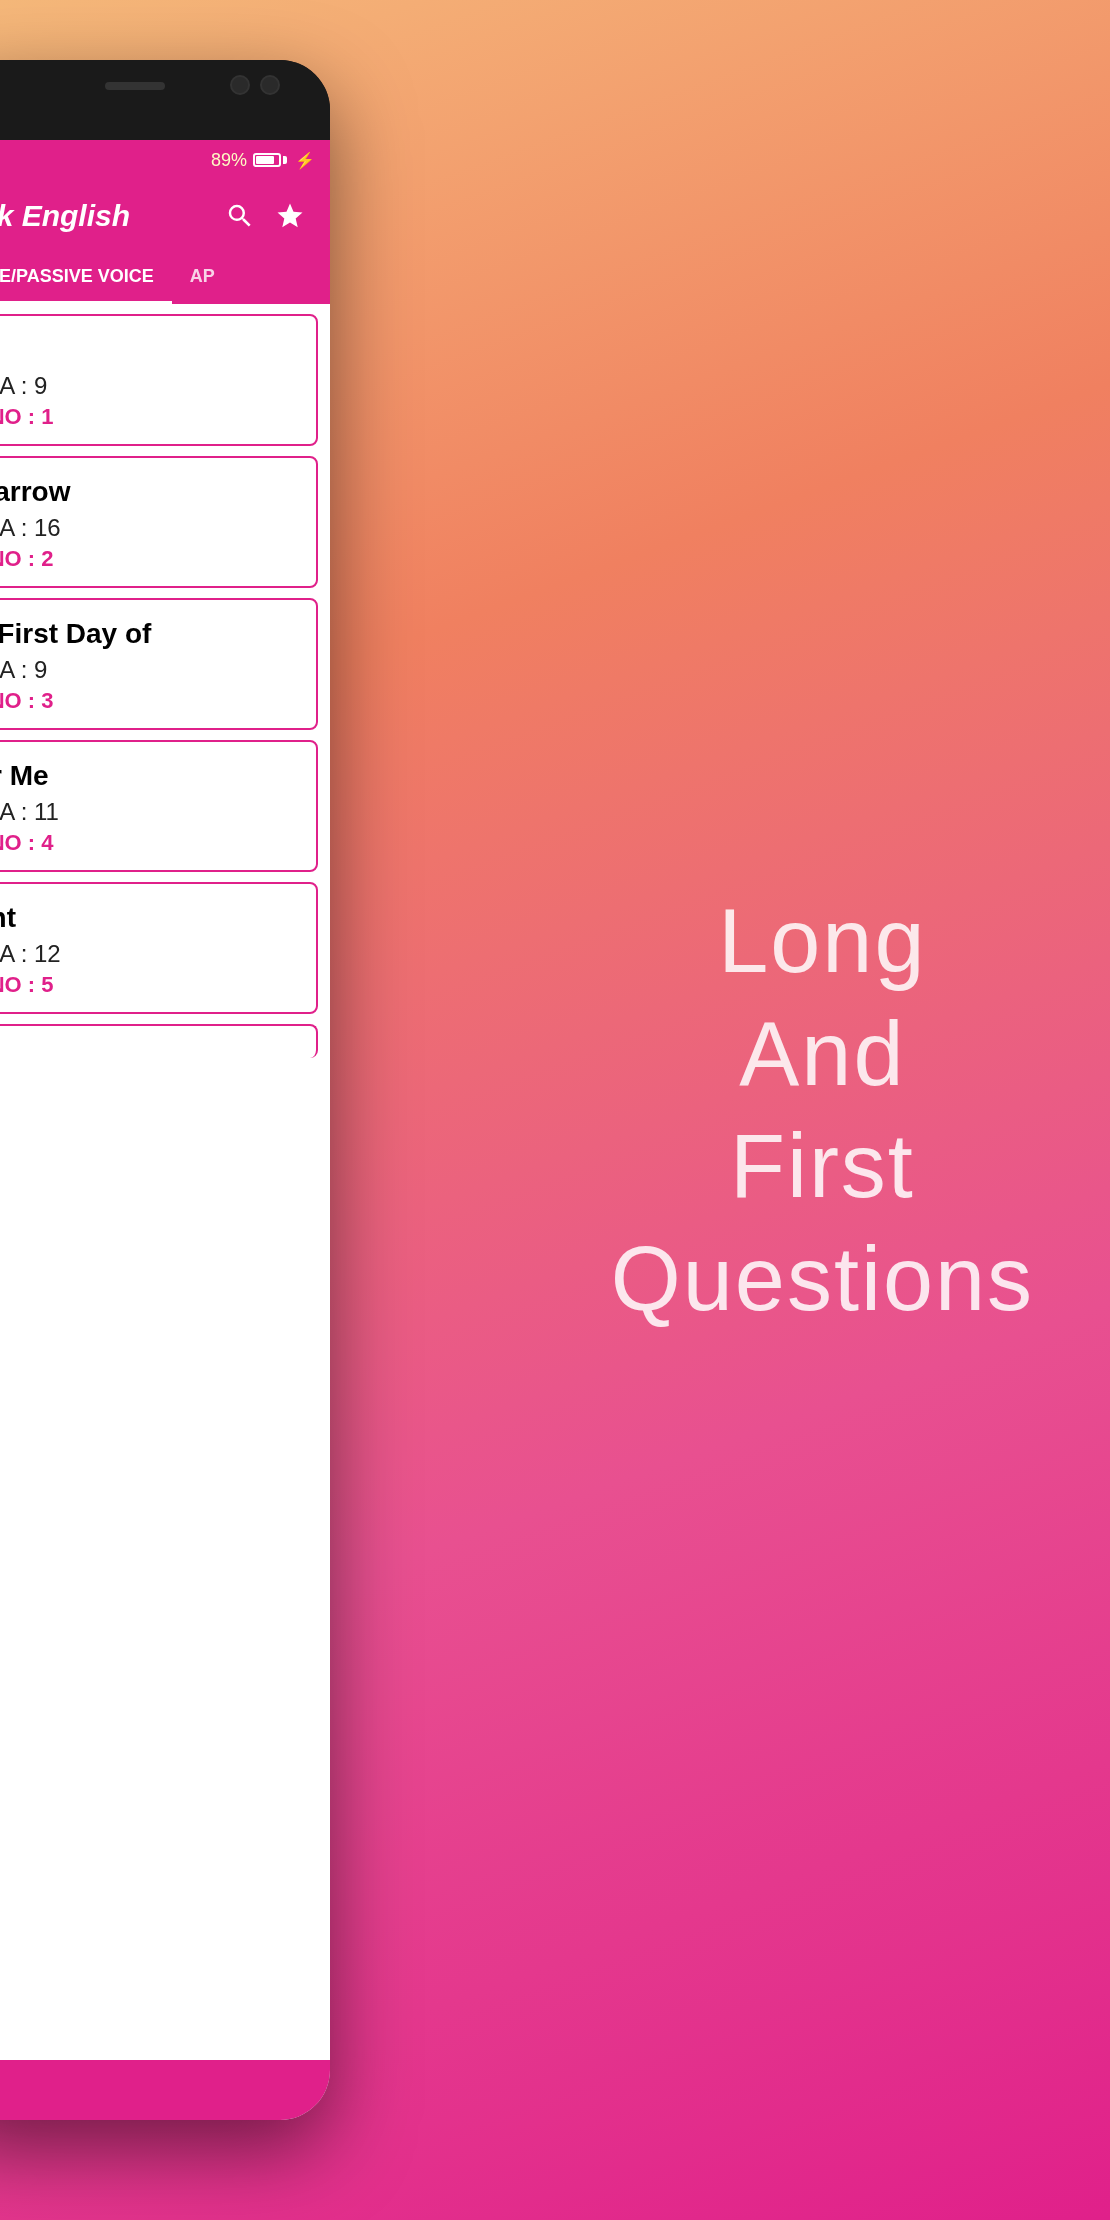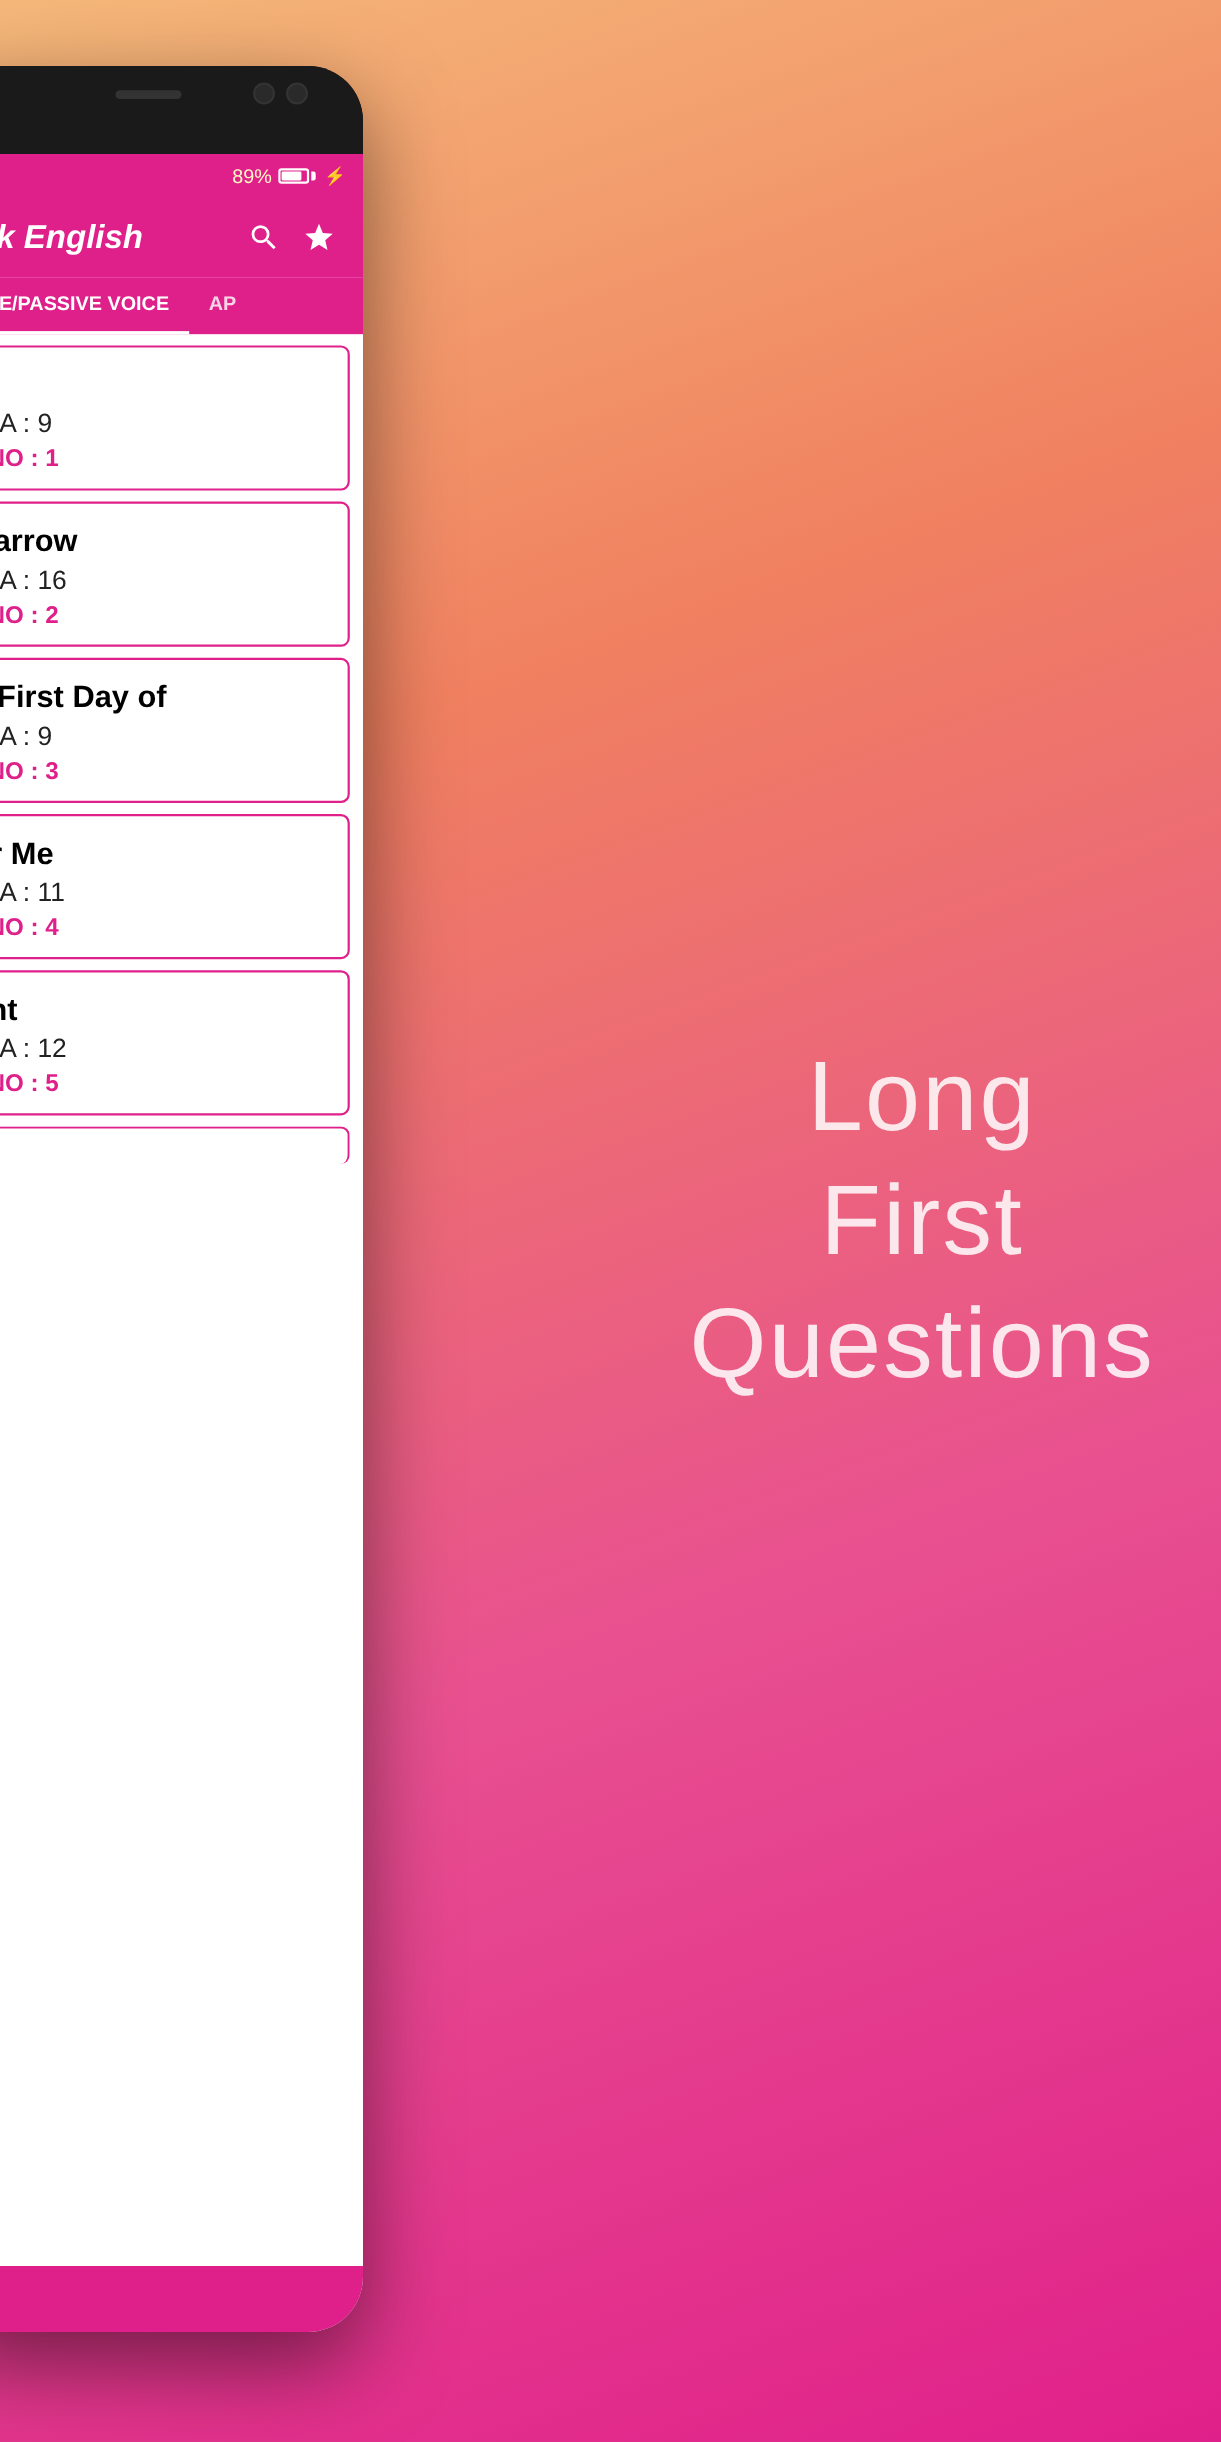--- a/index.html
+++ b/index.html
@@ -9,21 +9,21 @@
       height: 2220px;
       overflow: hidden;
       font-family: 'Arial', sans-serif;
       background: linear-gradient(160deg, #f5b87a 0%, #f08060 30%, #e85090 65%, #e0208a 100%);
       position: relative;
     }
 
     
     .bg-text {
       position: absolute;
-      right: 60px;
+      right: 76px;
       top: 50%;
       transform: translateY(-50%);
       text-align: center;
       color: rgba(255,255,255,0.85);
       font-size: 90px;
       font-weight: 300;
       line-height: 1.25;
       letter-spacing: 2px;
       pointer-events: none;
       user-select: none;
@@ -240,20 +240,21 @@
       width: 100%;
       height: 60px;
       background: #e0208a;
     }
   </style>
 </head>
 <body>
 
 <div class="bg-text">
   <div>Long</div>
+  <div>And</div>
   <div>First</div>
   <div>Questions</div>
 </div>
 
 <div class="phone-frame">
 
   <div class="phone-top-bar">
     <div class="phone-speaker"></div>
     <div class="phone-camera"></div>
     <div class="phone-camera2"></div>

